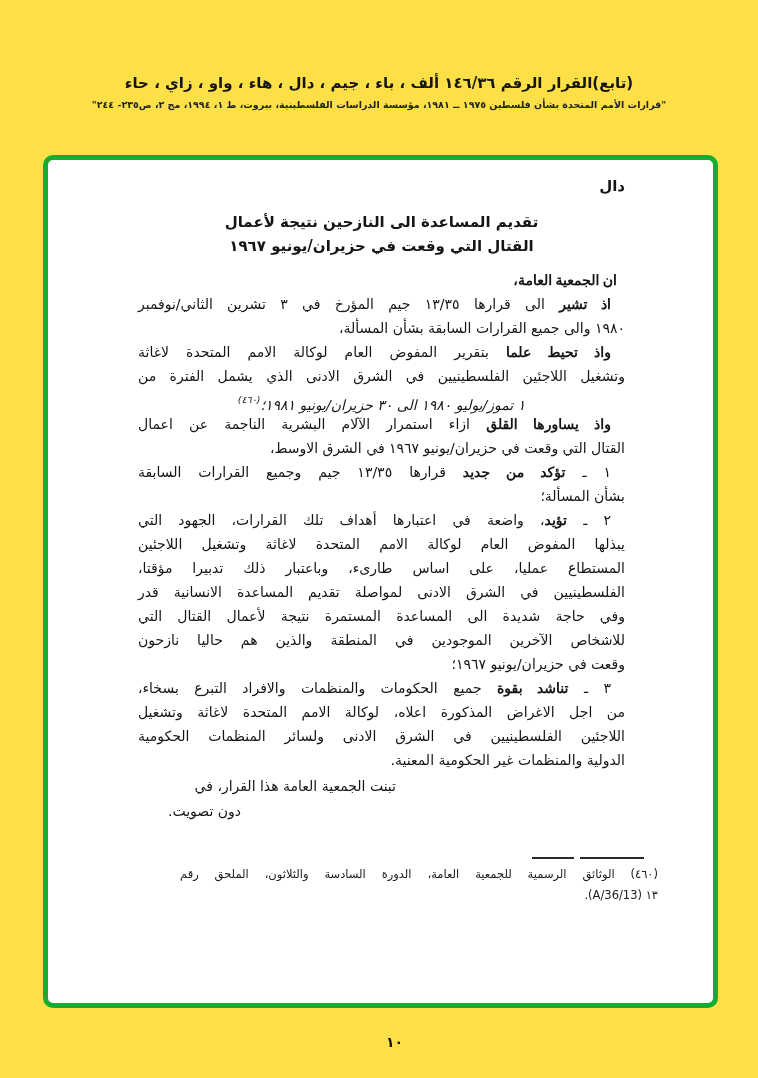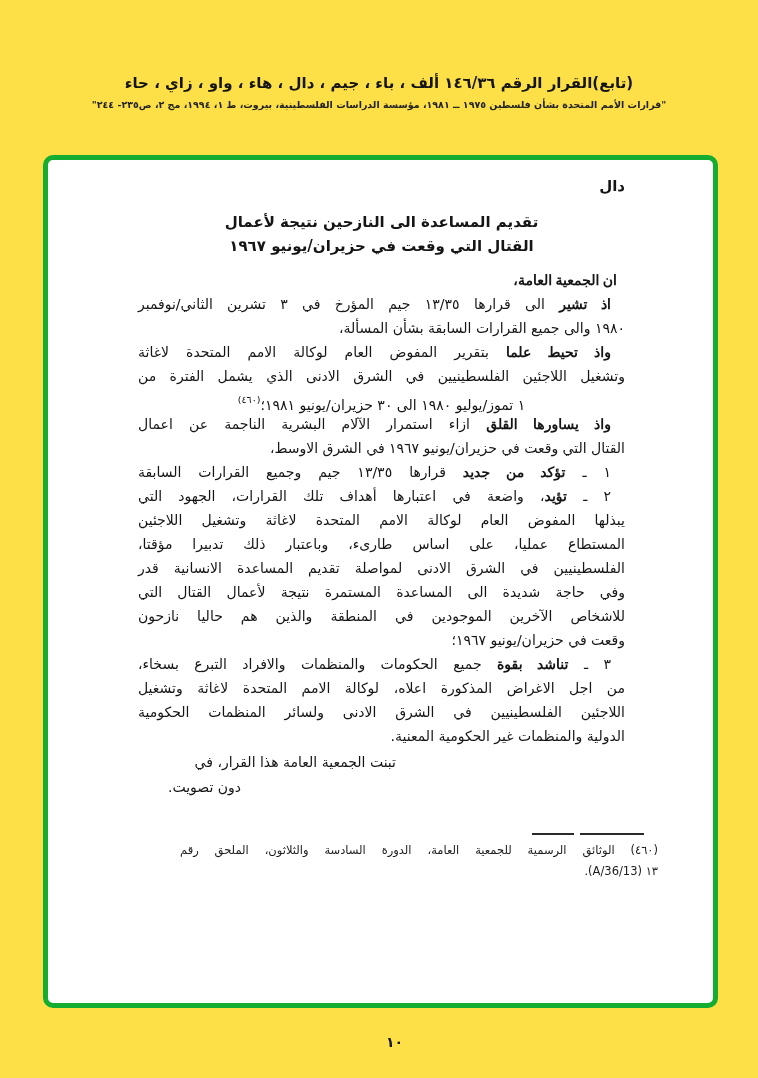--- a/index.html
+++ b/index.html
@@ -19,21 +19,21 @@
   .sec-letter{text-align:right;font-weight:bold;font-size:15px;line-height:24px;margin-bottom:12px;}
   .res-title{text-align:center;font-weight:bold;font-size:15px;line-height:24px;}
   .res-title-wrap{margin-bottom:10px;}
 
   .body-col{font-size:14px;line-height:24px;}
   .ln{height:24px;}
   .ln.full{text-align:justify;text-align-last:justify;}
   .ln.indent{text-align:justify;text-align-last:justify;padding-right:14px;}
   .ln.indent-end{text-align:right;padding-right:8px;}
   .ln.end{text-align:right;}
-  .ln.center{text-align:center;}
+  .ln.center{text-align:center;font-style:italic;}
   .b{font-weight:bold;font-family:Liberation Serif, serif;}
   .sup{font-size:9.5px;vertical-align:7px;}
 
   
   .adopt{width:232px;margin:2px auto 0 26px;font-size:14px;}
   .adopt .ad{line-height:24.5px;}
   .ad-right{text-align:right;}
   .ad-center{text-align:center;}
   .ad-left{text-align:left;padding-left:4px;}
 
@@ -70,20 +70,21 @@
     <div class="body-col">
         <div class="ln indent-end"><span class="b">ان الجمعية العامة،</span></div>
         <div class="ln indent"><span class="b">اذ تشير</span><span> الى قرارها ١٣/٣٥ جيم المؤرخ في ٣ تشرين الثاني/نوفمبر</span></div>
         <div class="ln end"><span>١٩٨٠ والى جميع القرارات السابقة بشأن المسألة،</span></div>
         <div class="ln indent"><span class="b">واذ تحيط علما</span><span> بتقرير المفوض العام لوكالة الامم المتحدة لاغاثة</span></div>
         <div class="ln full"><span>وتشغيل اللاجئين الفلسطينيين في الشرق الادنى الذي يشمل الفترة من</span></div>
         <div class="ln center"><span>١ تموز/يوليو ١٩٨٠ الى ٣٠ حزيران/يونيو ١٩٨١؛</span><span class="sup">(٤٦٠)</span></div>
         <div class="ln indent"><span class="b">واذ يساورها القلق</span><span> ازاء استمرار الآلام البشرية الناجمة عن اعمال</span></div>
         <div class="ln end"><span>القتال التي وقعت في حزيران/يونيو ١٩٦٧ في الشرق الاوسط،</span></div>
         <div class="ln indent"><span>١ ـ </span><span class="b">تؤكد من جديد</span><span> قرارها ١٣/٣٥ جيم وجميع القرارات السابقة</span></div>
+        <div class="ln end"><span>بشأن المسألة؛</span></div>
         <div class="ln indent"><span>٢ ـ </span><span class="b">تؤيد</span><span>، واضعة في اعتبارها أهداف تلك القرارات، الجهود التي</span></div>
         <div class="ln full"><span>يبذلها المفوض العام لوكالة الامم المتحدة لاغاثة وتشغيل اللاجئين</span></div>
         <div class="ln full"><span>المستطاع عمليا، على اساس طارىء، وباعتبار ذلك تدبيرا مؤقتا،</span></div>
         <div class="ln full"><span>الفلسطينيين في الشرق الادنى لمواصلة تقديم المساعدة الانسانية قدر</span></div>
         <div class="ln full"><span>وفي حاجة شديدة الى المساعدة المستمرة نتيجة لأعمال القتال التي</span></div>
         <div class="ln full"><span>للاشخاص الآخرين الموجودين في المنطقة والذين هم حاليا نازحون</span></div>
         <div class="ln end"><span>وقعت في حزيران/يونيو ١٩٦٧؛</span></div>
         <div class="ln indent"><span>٣ ـ </span><span class="b">تناشد بقوة</span><span> جميع الحكومات والمنظمات والافراد التبرع بسخاء،</span></div>
         <div class="ln full"><span>من اجل الاغراض المذكورة اعلاه، لوكالة الامم المتحدة لاغاثة وتشغيل</span></div>
         <div class="ln full"><span>اللاجئين الفلسطينيين في الشرق الادنى ولسائر المنظمات الحكومية</span></div>

